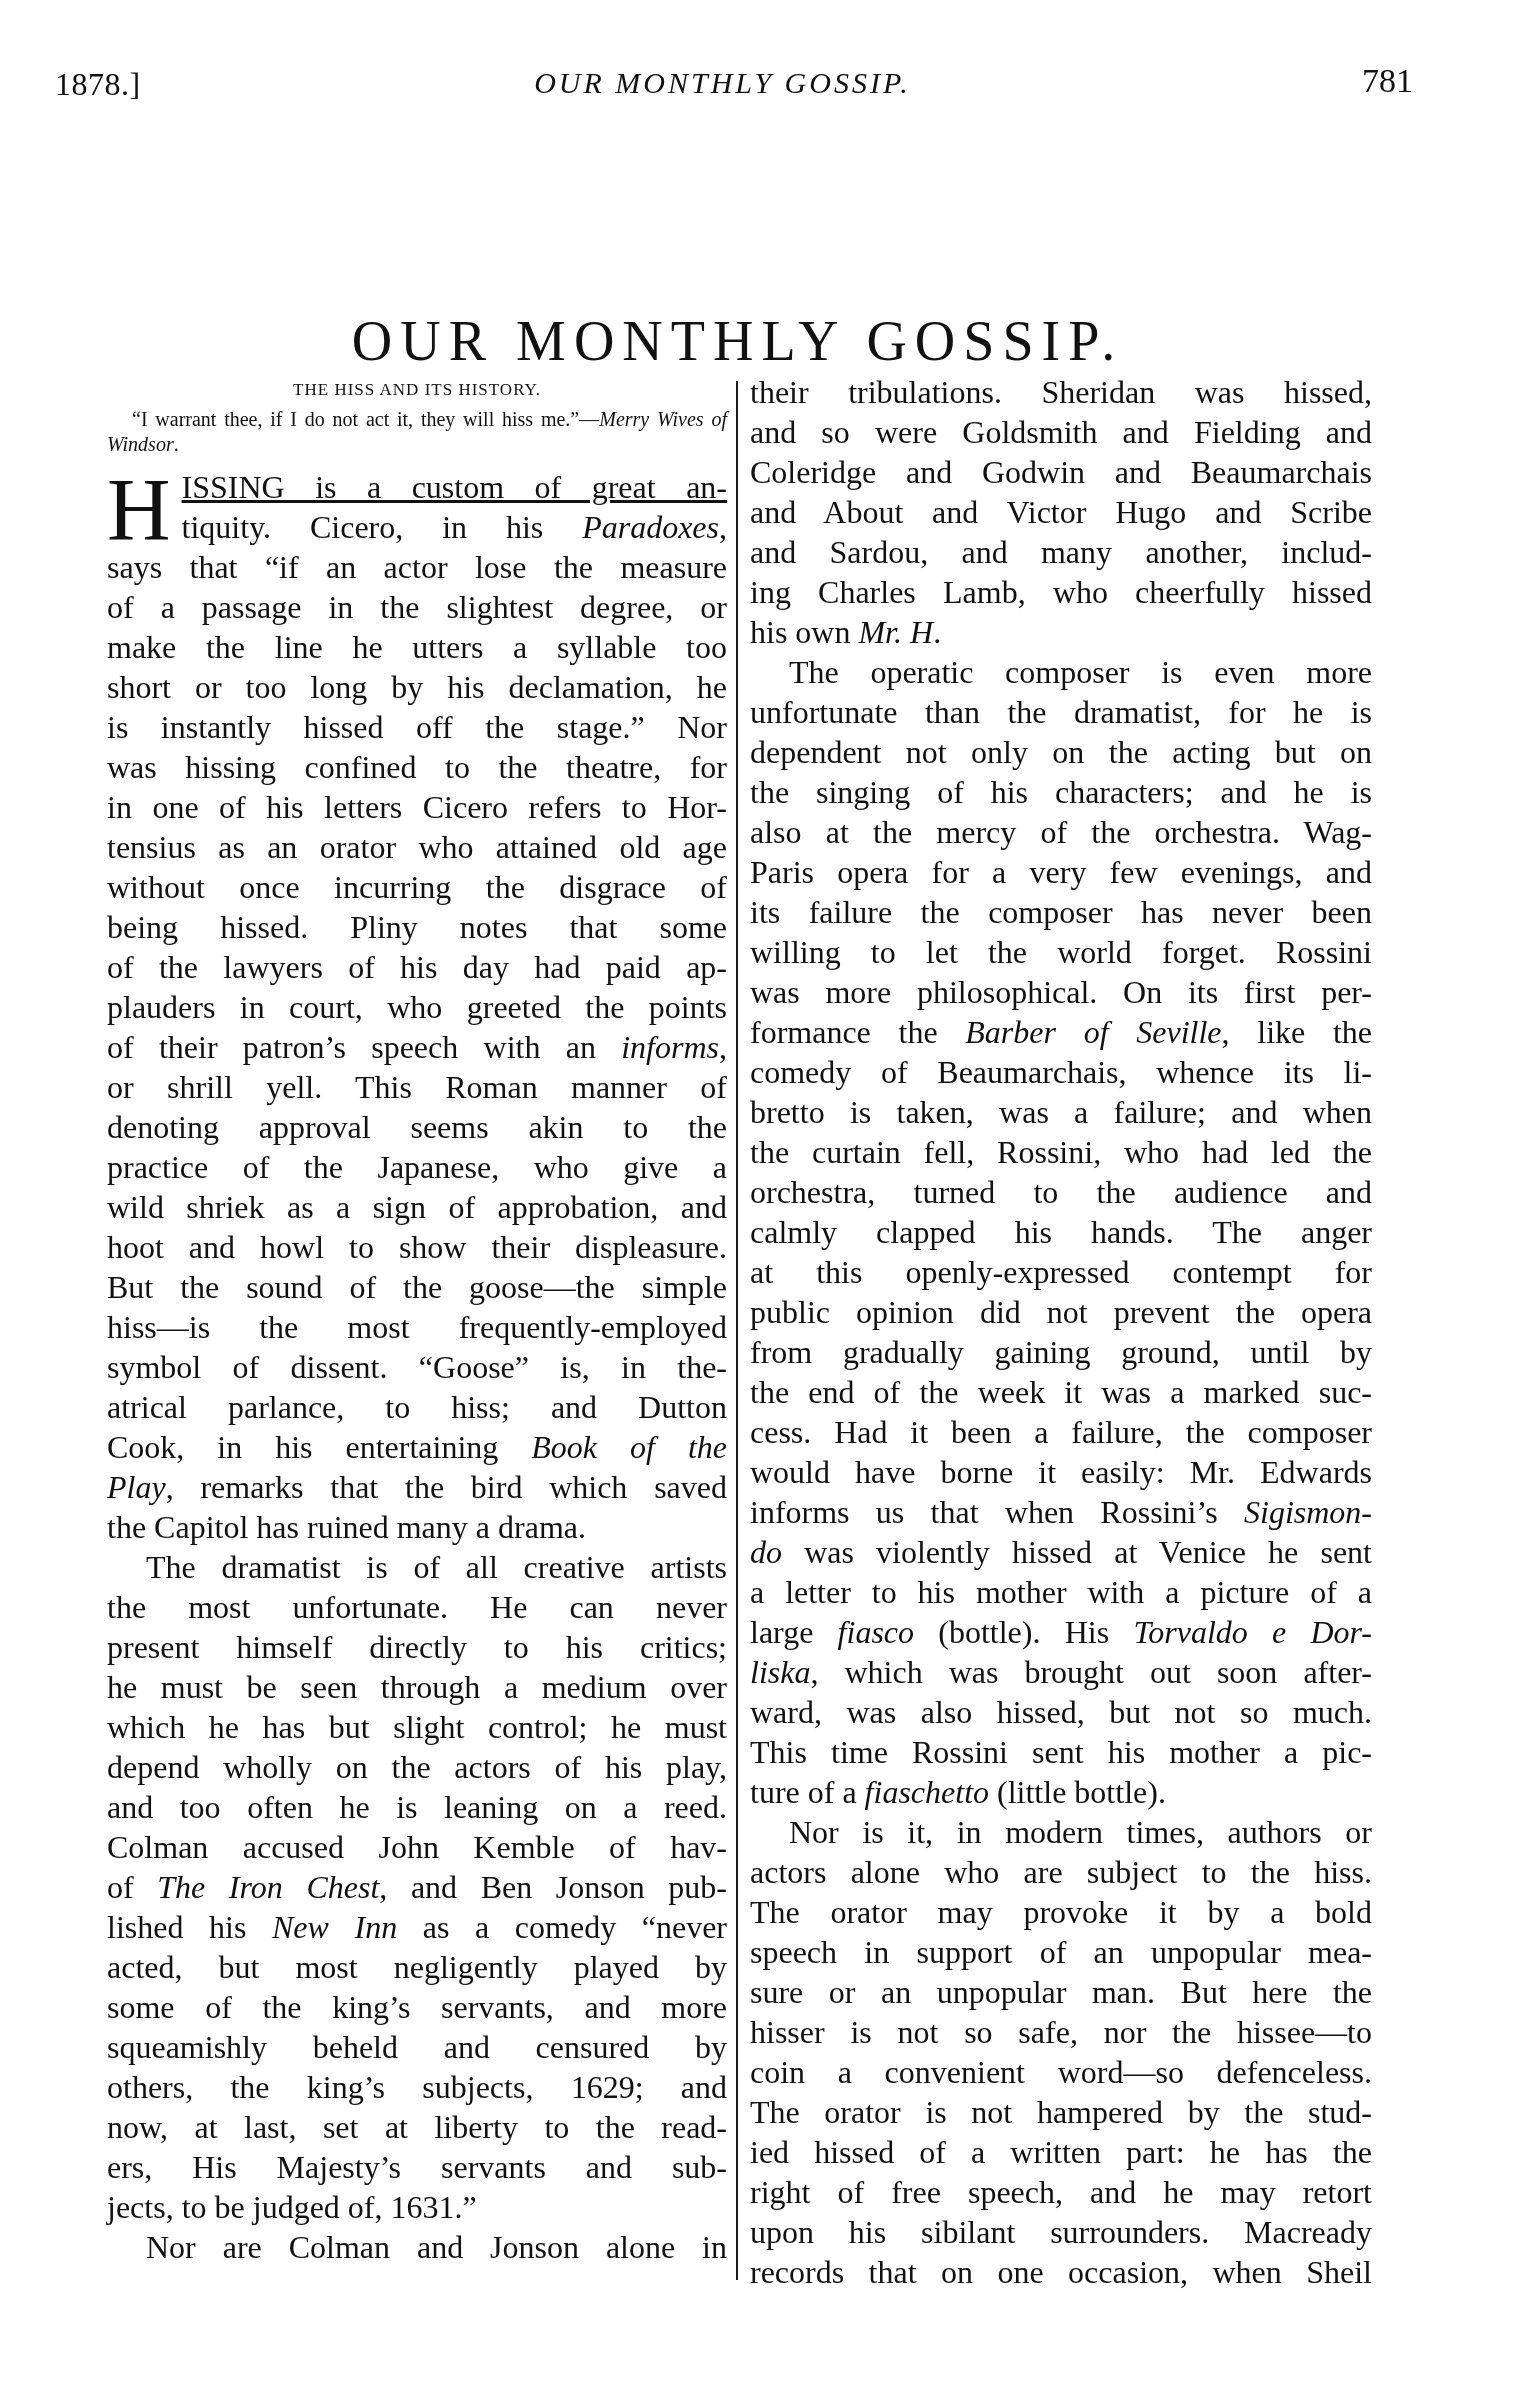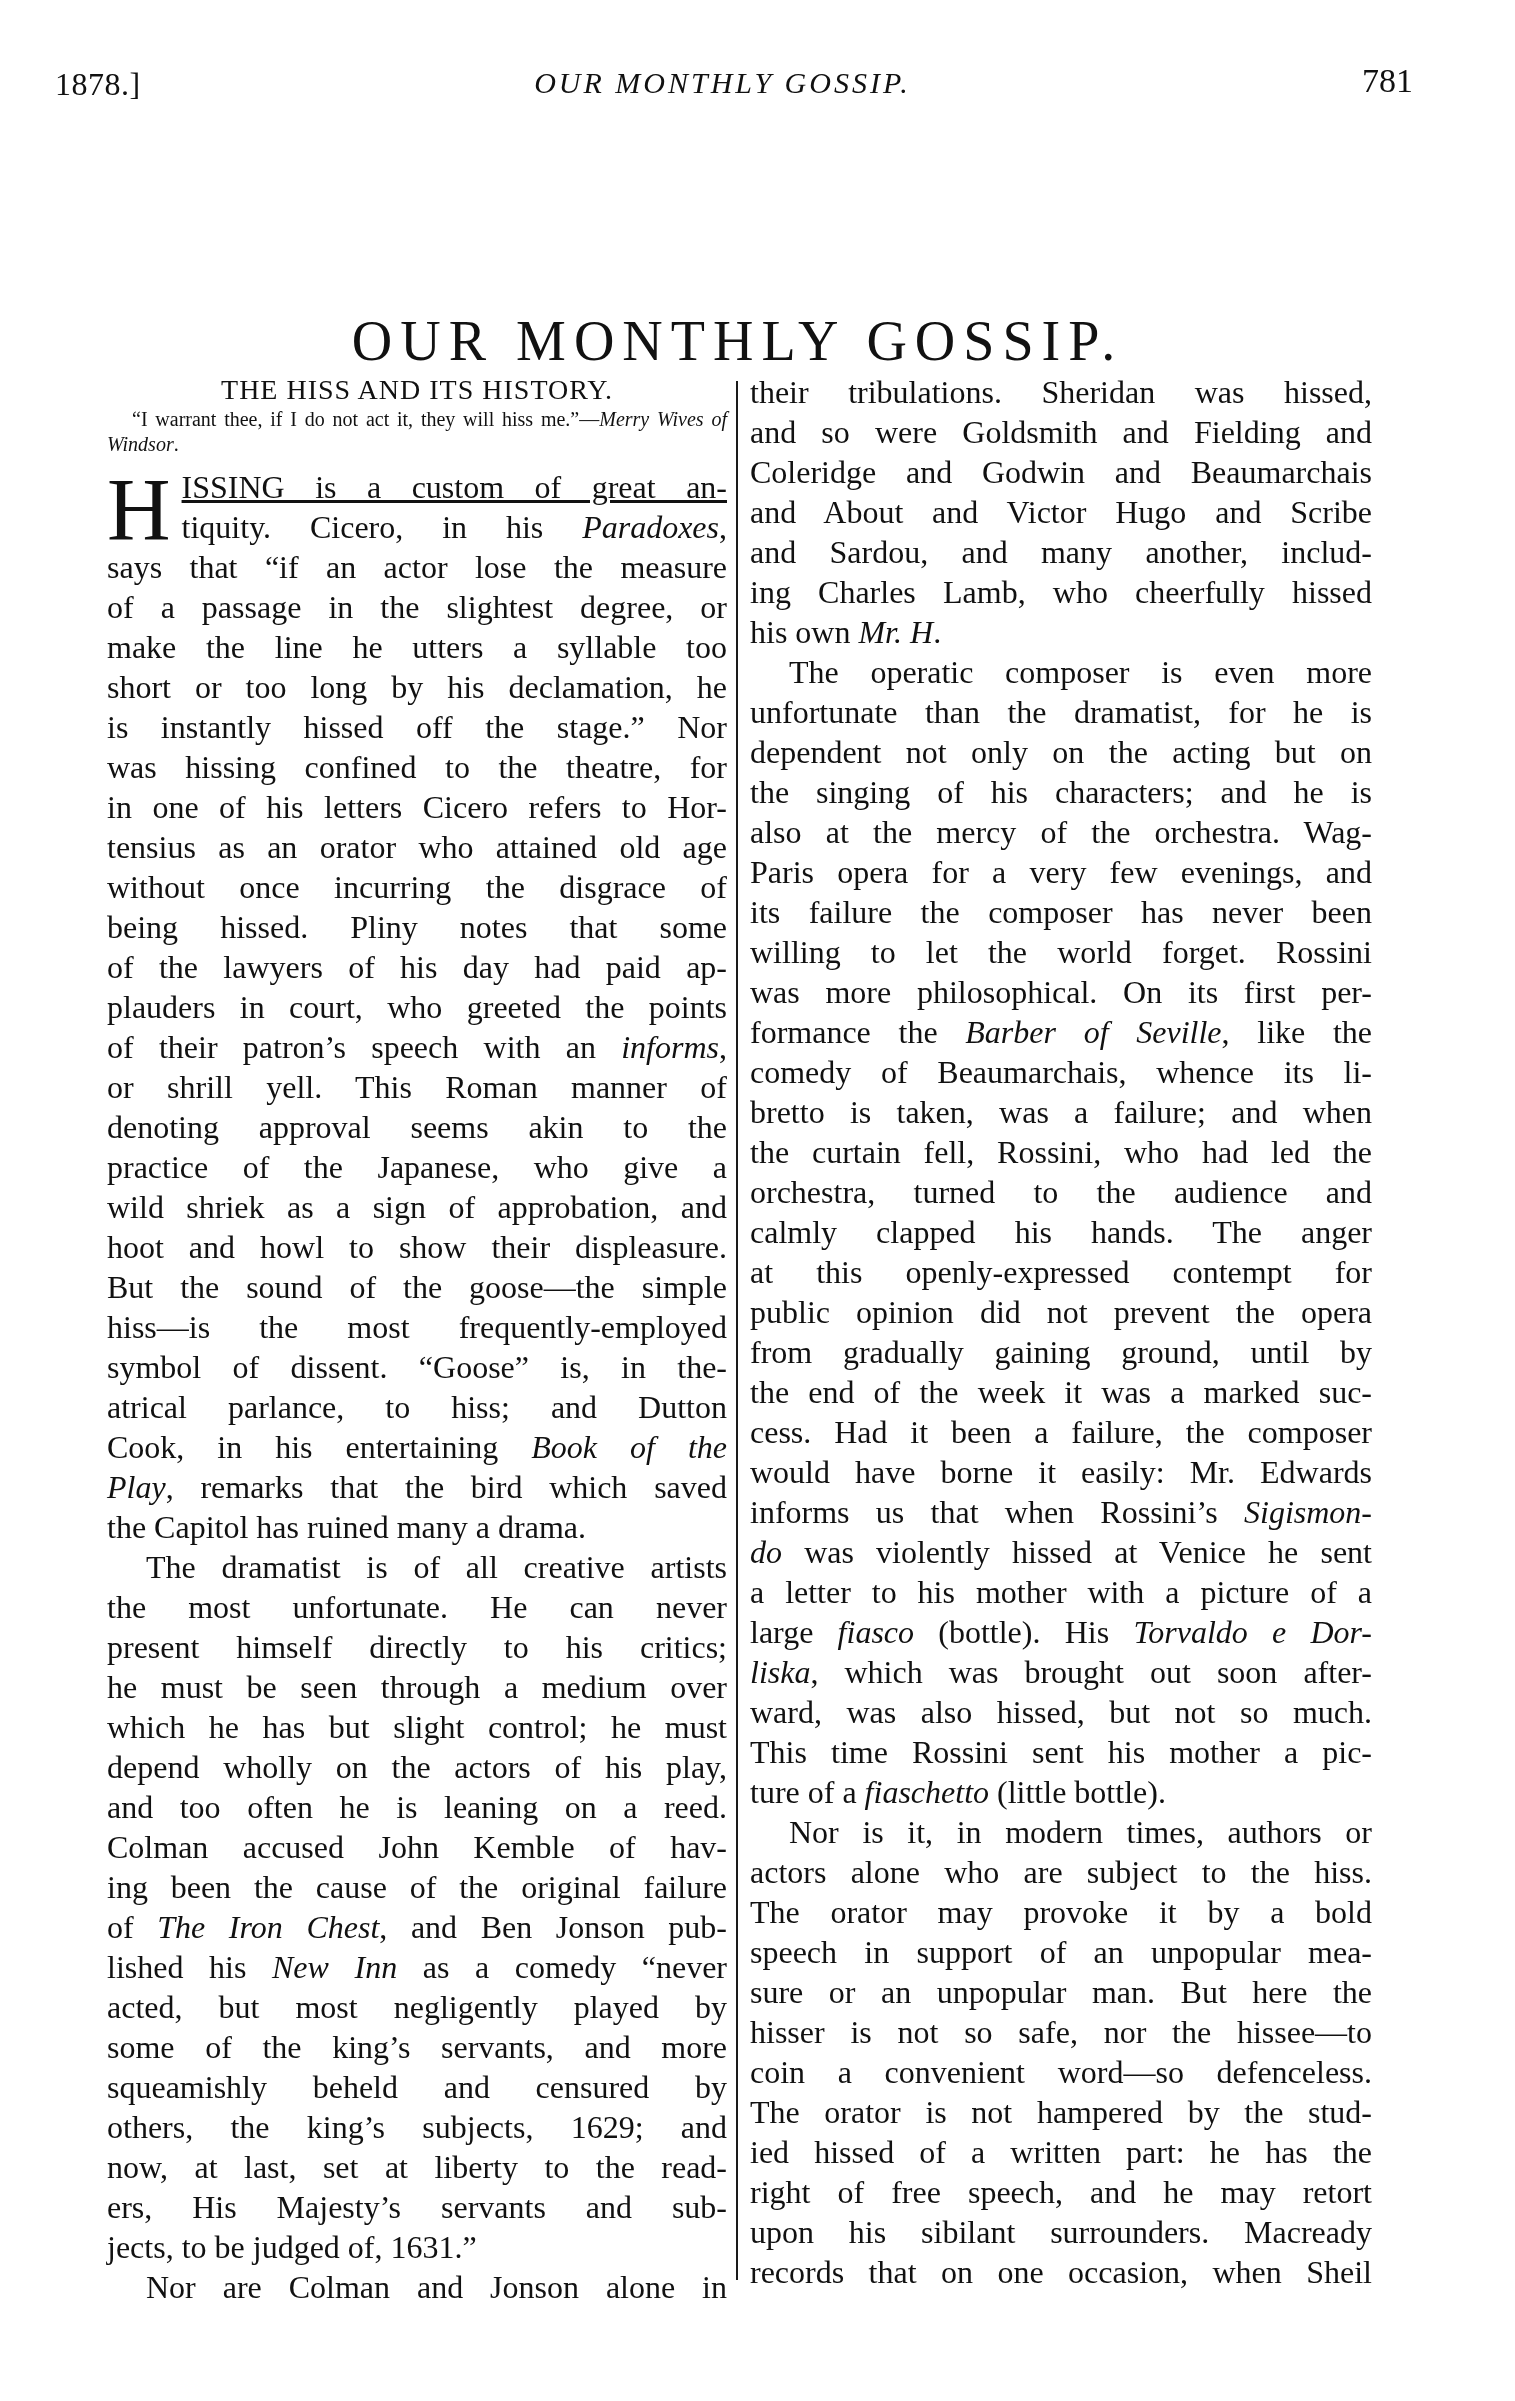--- a/index.html
+++ b/index.html
@@ -11,21 +11,21 @@
   .rh-year { position: absolute; left: 55px; top: 7px; font-size: 32px; letter-spacing: 0.5px; }
   .rh-title { position: absolute; left: 0; width: 1515px; text-align: center; top: 7px;
     font-size: 30px; font-style: italic; letter-spacing: 3px; margin-left: -35px; }
   .rh-page { position: absolute; left: 1362px; top: 3px; font-size: 34px; }
   .page-title { position: absolute; top: 271px; left: 0; width: 1515px; text-align: center;
     font-size: 56px; letter-spacing: 8px; margin-left: -20px; font-weight: normal; }
   .col { position: absolute; top: 372px; }
   .col-left { left: 107px; width: 620px; }
   .col-right { left: 750px; width: 622px; }
   .divider { position: absolute; left: 736px; top: 381px; width: 1.5px; height: 1899px; background: #1a1a1a; }
-  .section-heading { text-align: center; font-size: 28px; letter-spacing: 1px; line-height: 30px; margin: 3px 0 2px 0; }
+  .section-heading { text-align: center; font-size: 17px; letter-spacing: 1px; line-height: 30px; margin: 3px 0 2px 0; }
   .epigraph { font-size: 20px; line-height: 25px; text-align: justify; text-indent: 25px; margin: 0 0 10px 0; }
   .epigraph .source { font-style: italic; }
   .body-text { font-size: 32px; line-height: 40px; text-align: justify; }
   .dropcap { float: left; font-size: 88px; line-height: 75px; margin: 4px 11px 0 0; padding-top: 1px; }
   i { font-style: italic; }
   .l { display: block; text-align: justify; text-align-last: justify; white-space: nowrap; height: 40px; overflow: visible; }
   .l.last { text-align-last: left; }
   .l.ind { padding-left: 39px; }
 </style>
 </head>
@@ -74,21 +74,20 @@
       <span class="l"><span></span><i>Play</i><span>, remarks that the bird which saved</span></span>
       <span class="l last"><span>the Capitol has ruined many a drama.</span></span>
       <span class="l ind"><span>The dramatist is of all creative artists</span></span>
       <span class="l"><span>the most unfortunate.  He can never</span></span>
       <span class="l"><span>present himself directly to his critics;</span></span>
       <span class="l"><span>he must be seen through a medium over</span></span>
       <span class="l"><span>which he has but slight control; he must</span></span>
       <span class="l"><span>depend wholly on the actors of his play,</span></span>
       <span class="l"><span>and too often he is leaning on a reed.</span></span>
       <span class="l"><span>Colman accused John Kemble of hav-</span></span>
-      <span class="l"><span>ing been the cause of the original failure</span></span>
       <span class="l"><span>of </span><i>The Iron Chest</i><span>, and Ben Jonson pub-</span></span>
       <span class="l"><span>lished his </span><i>New Inn</i><span> as a comedy “never</span></span>
       <span class="l"><span>acted, but most negligently played by</span></span>
       <span class="l"><span>some of the king’s servants, and more</span></span>
       <span class="l"><span>squeamishly beheld and censured by</span></span>
       <span class="l"><span>others, the king’s subjects, 1629; and</span></span>
       <span class="l"><span>now, at last, set at liberty to the read-</span></span>
       <span class="l"><span>ers, His Majesty’s servants and sub-</span></span>
       <span class="l last"><span>jects, to be judged of, 1631.”</span></span>
       <span class="l ind"><span>Nor are Colman and Jonson alone in</span></span>

